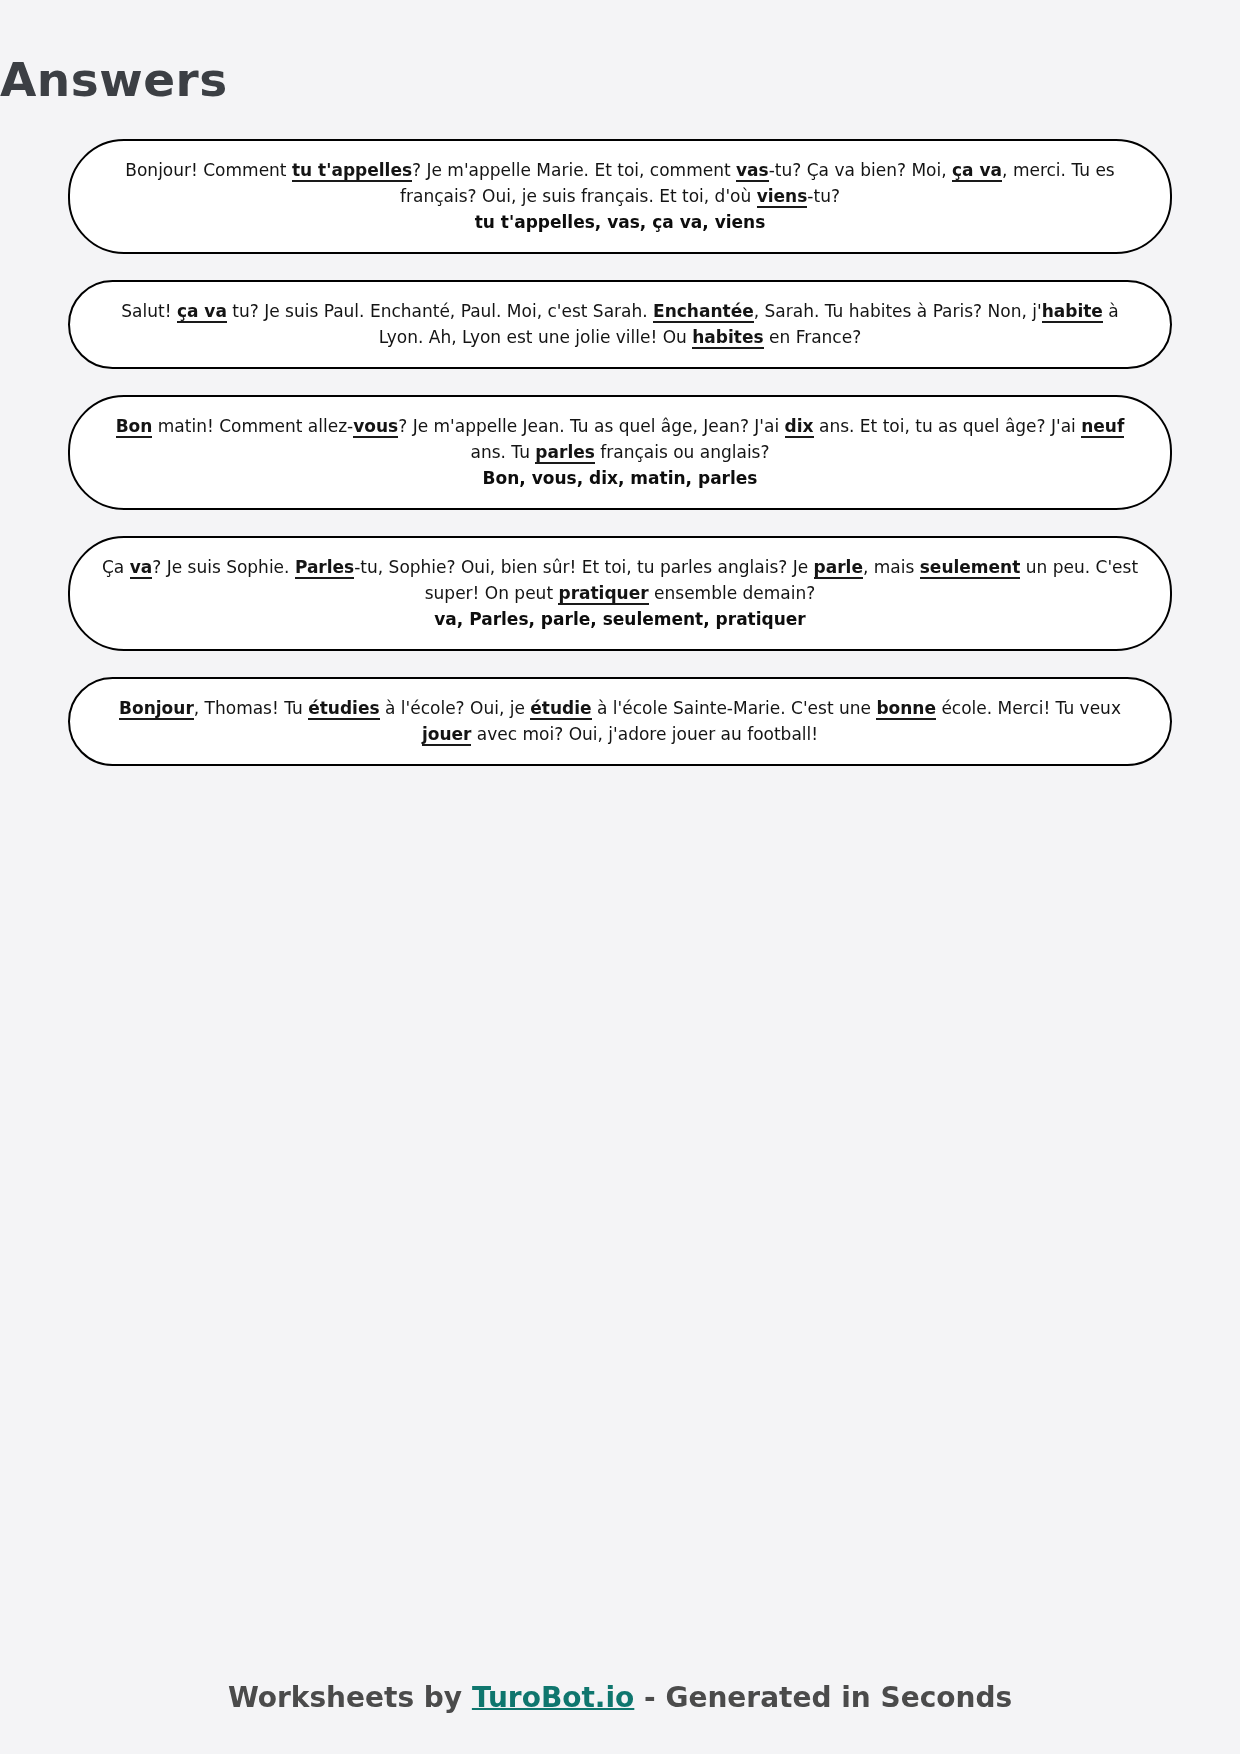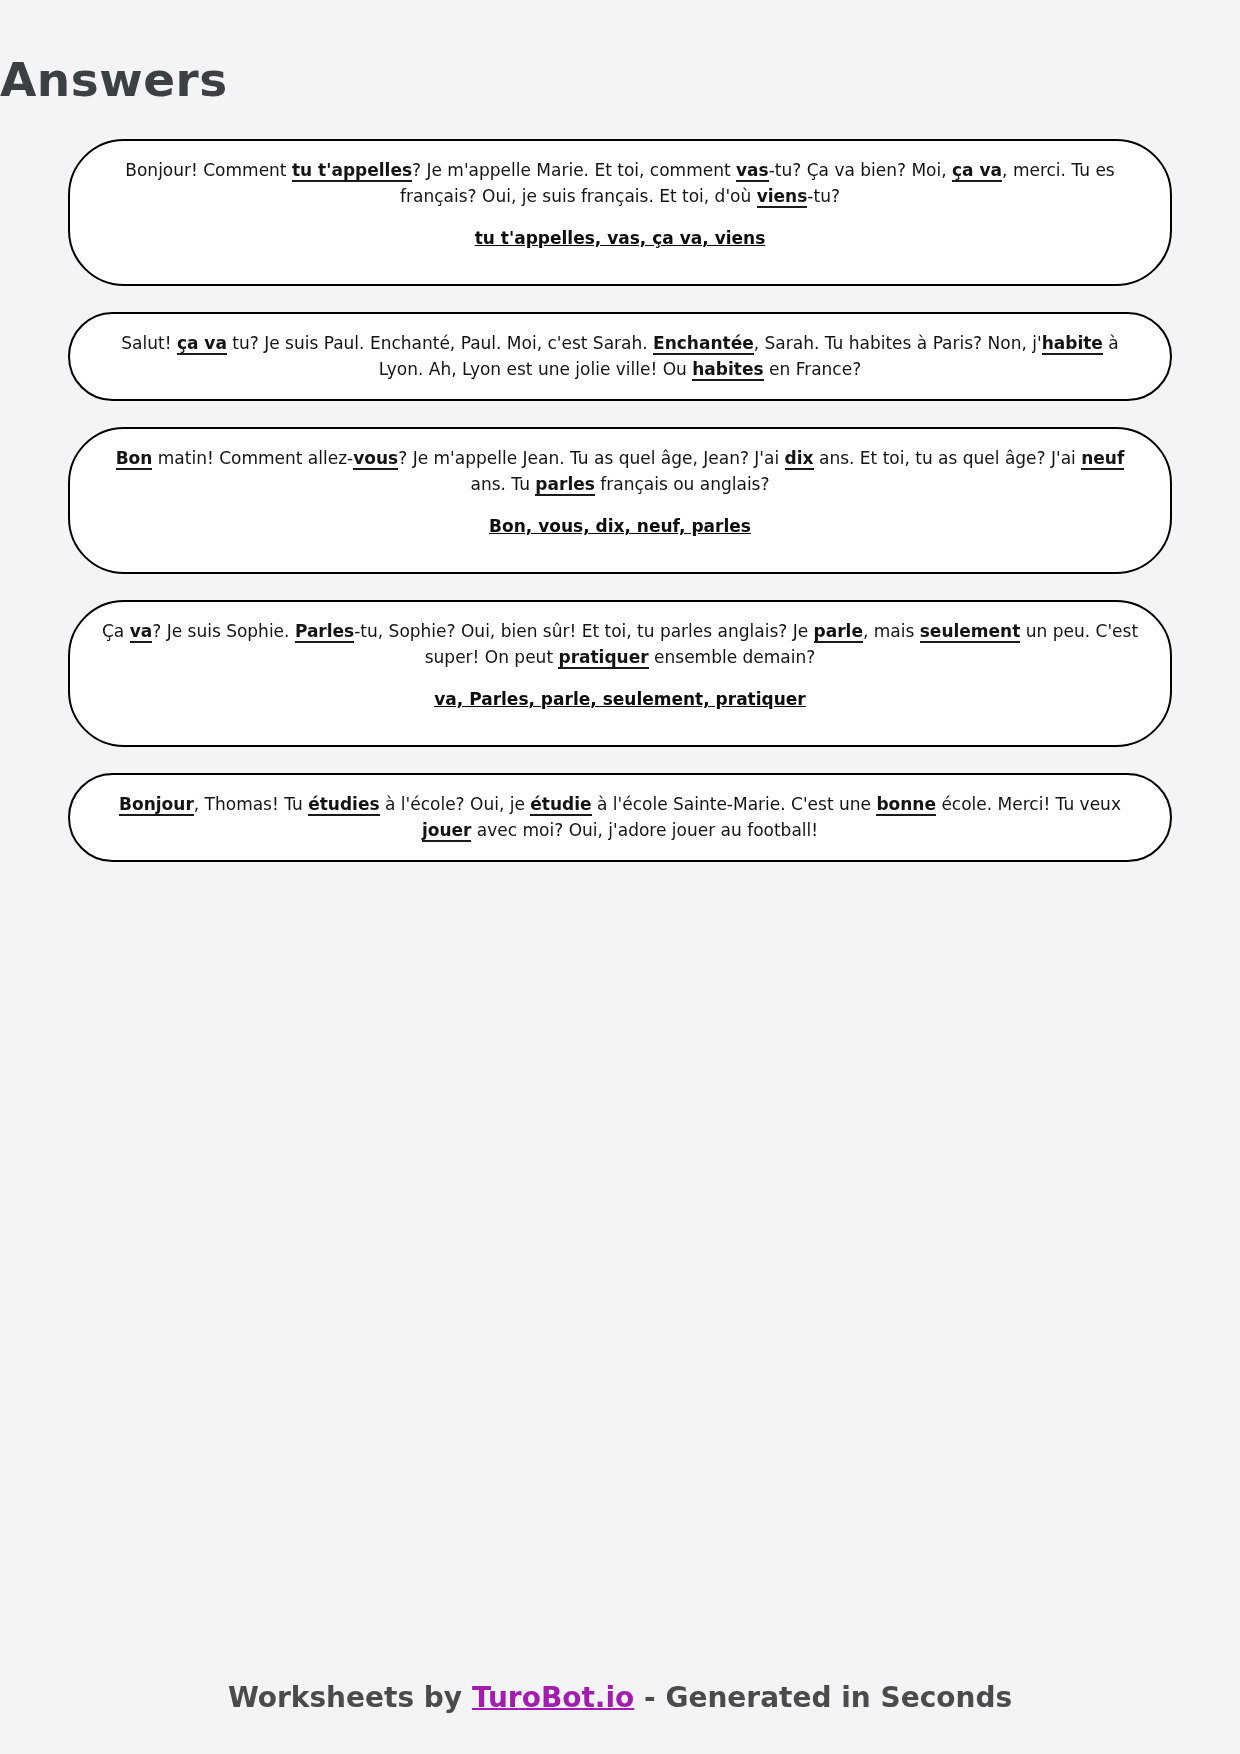--- a/index.html
+++ b/index.html
@@ -34,37 +34,36 @@
     line-height: 26px;
     color: #141414;
   }
   .passage { margin: 0; }
   .passage .blank {
     font-weight: bold;
     border-bottom: 2.5px solid #1a1a1a;
     padding-bottom: 0px;
   }
   .answer-line {
-    margin: 16px;
+    margin: 0;
     font-weight: bold;
     color: #0d0d0d;
-    text-decoration: underline;
   }
   .footer {
     position: absolute;
     left: 0;
     right: 0;
     bottom: 40px;
     text-align: center;
     font-size: 28px;
     font-weight: bold;
     color: #4b4b4b;
   }
   .footer a {
-    color: #a21caf;
+    color: #0f766e;
     text-decoration: underline;
     text-decoration-thickness: 2px;
     font-weight: bold;
   }
 </style>
 </head>
 <body>
 
 <div class="page">
 
@@ -75,21 +74,21 @@
     <p class="passage"><span class="plain">Bonjour! Comment </span><span class="blank">tu t'appelles</span><span class="plain">? Je m'appelle Marie. Et toi, comment </span><span class="blank">vas</span><span class="plain">-tu? Ça va bien? Moi, </span><span class="blank">ça va</span><span class="plain">, merci. Tu es français? Oui, je suis français. Et toi, d'où </span><span class="blank">viens</span><span class="plain">-tu?</span></p>
     <p class="answer-line">tu t'appelles, vas, ça va, viens</p>
   </div>
 
   <div class="answer-box">
     <p class="passage"><span class="plain">Salut! </span><span class="blank">ça va</span><span class="plain"> tu? Je suis Paul. Enchanté, Paul. Moi, c'est Sarah. </span><span class="blank">Enchantée</span><span class="plain">, Sarah. Tu habites à Paris? Non, j'</span><span class="blank">habite</span><span class="plain"> à Lyon. Ah, Lyon est une jolie ville! Ou </span><span class="blank">habites</span><span class="plain"> en France?</span></p>
   </div>
 
   <div class="answer-box">
     <p class="passage"><span class="blank">Bon</span><span class="plain"> matin! Comment allez-</span><span class="blank">vous</span><span class="plain">? Je m'appelle Jean. Tu as quel âge, Jean? J'ai </span><span class="blank">dix</span><span class="plain"> ans. Et toi, tu as quel âge? J'ai </span><span class="blank">neuf</span><span class="plain"> ans. Tu </span><span class="blank">parles</span><span class="plain"> français ou anglais?</span></p>
-    <p class="answer-line">Bon, vous, dix, neuf, parles</p>
+    <p class="answer-line">Bon, vous, dix, matin, parles</p>
   </div>
 
   <div class="answer-box">
     <p class="passage"><span class="plain">Ça </span><span class="blank">va</span><span class="plain">? Je suis Sophie. </span><span class="blank">Parles</span><span class="plain">-tu, Sophie? Oui, bien sûr! Et toi, tu parles anglais? Je </span><span class="blank">parle</span><span class="plain">, mais </span><span class="blank">seulement</span><span class="plain"> un peu. C'est super! On peut </span><span class="blank">pratiquer</span><span class="plain"> ensemble demain?</span></p>
     <p class="answer-line">va, Parles, parle, seulement, pratiquer</p>
   </div>
 
   <div class="answer-box">
     <p class="passage"><span class="blank">Bonjour</span><span class="plain">, Thomas! Tu </span><span class="blank">étudies</span><span class="plain"> à l'école? Oui, je </span><span class="blank">étudie</span><span class="plain"> à l'école Sainte-Marie. C'est une </span><span class="blank">bonne</span><span class="plain"> école. Merci! Tu veux </span><span class="blank">jouer</span><span class="plain"> avec moi? Oui, j'adore jouer au football!</span></p>
   </div>

